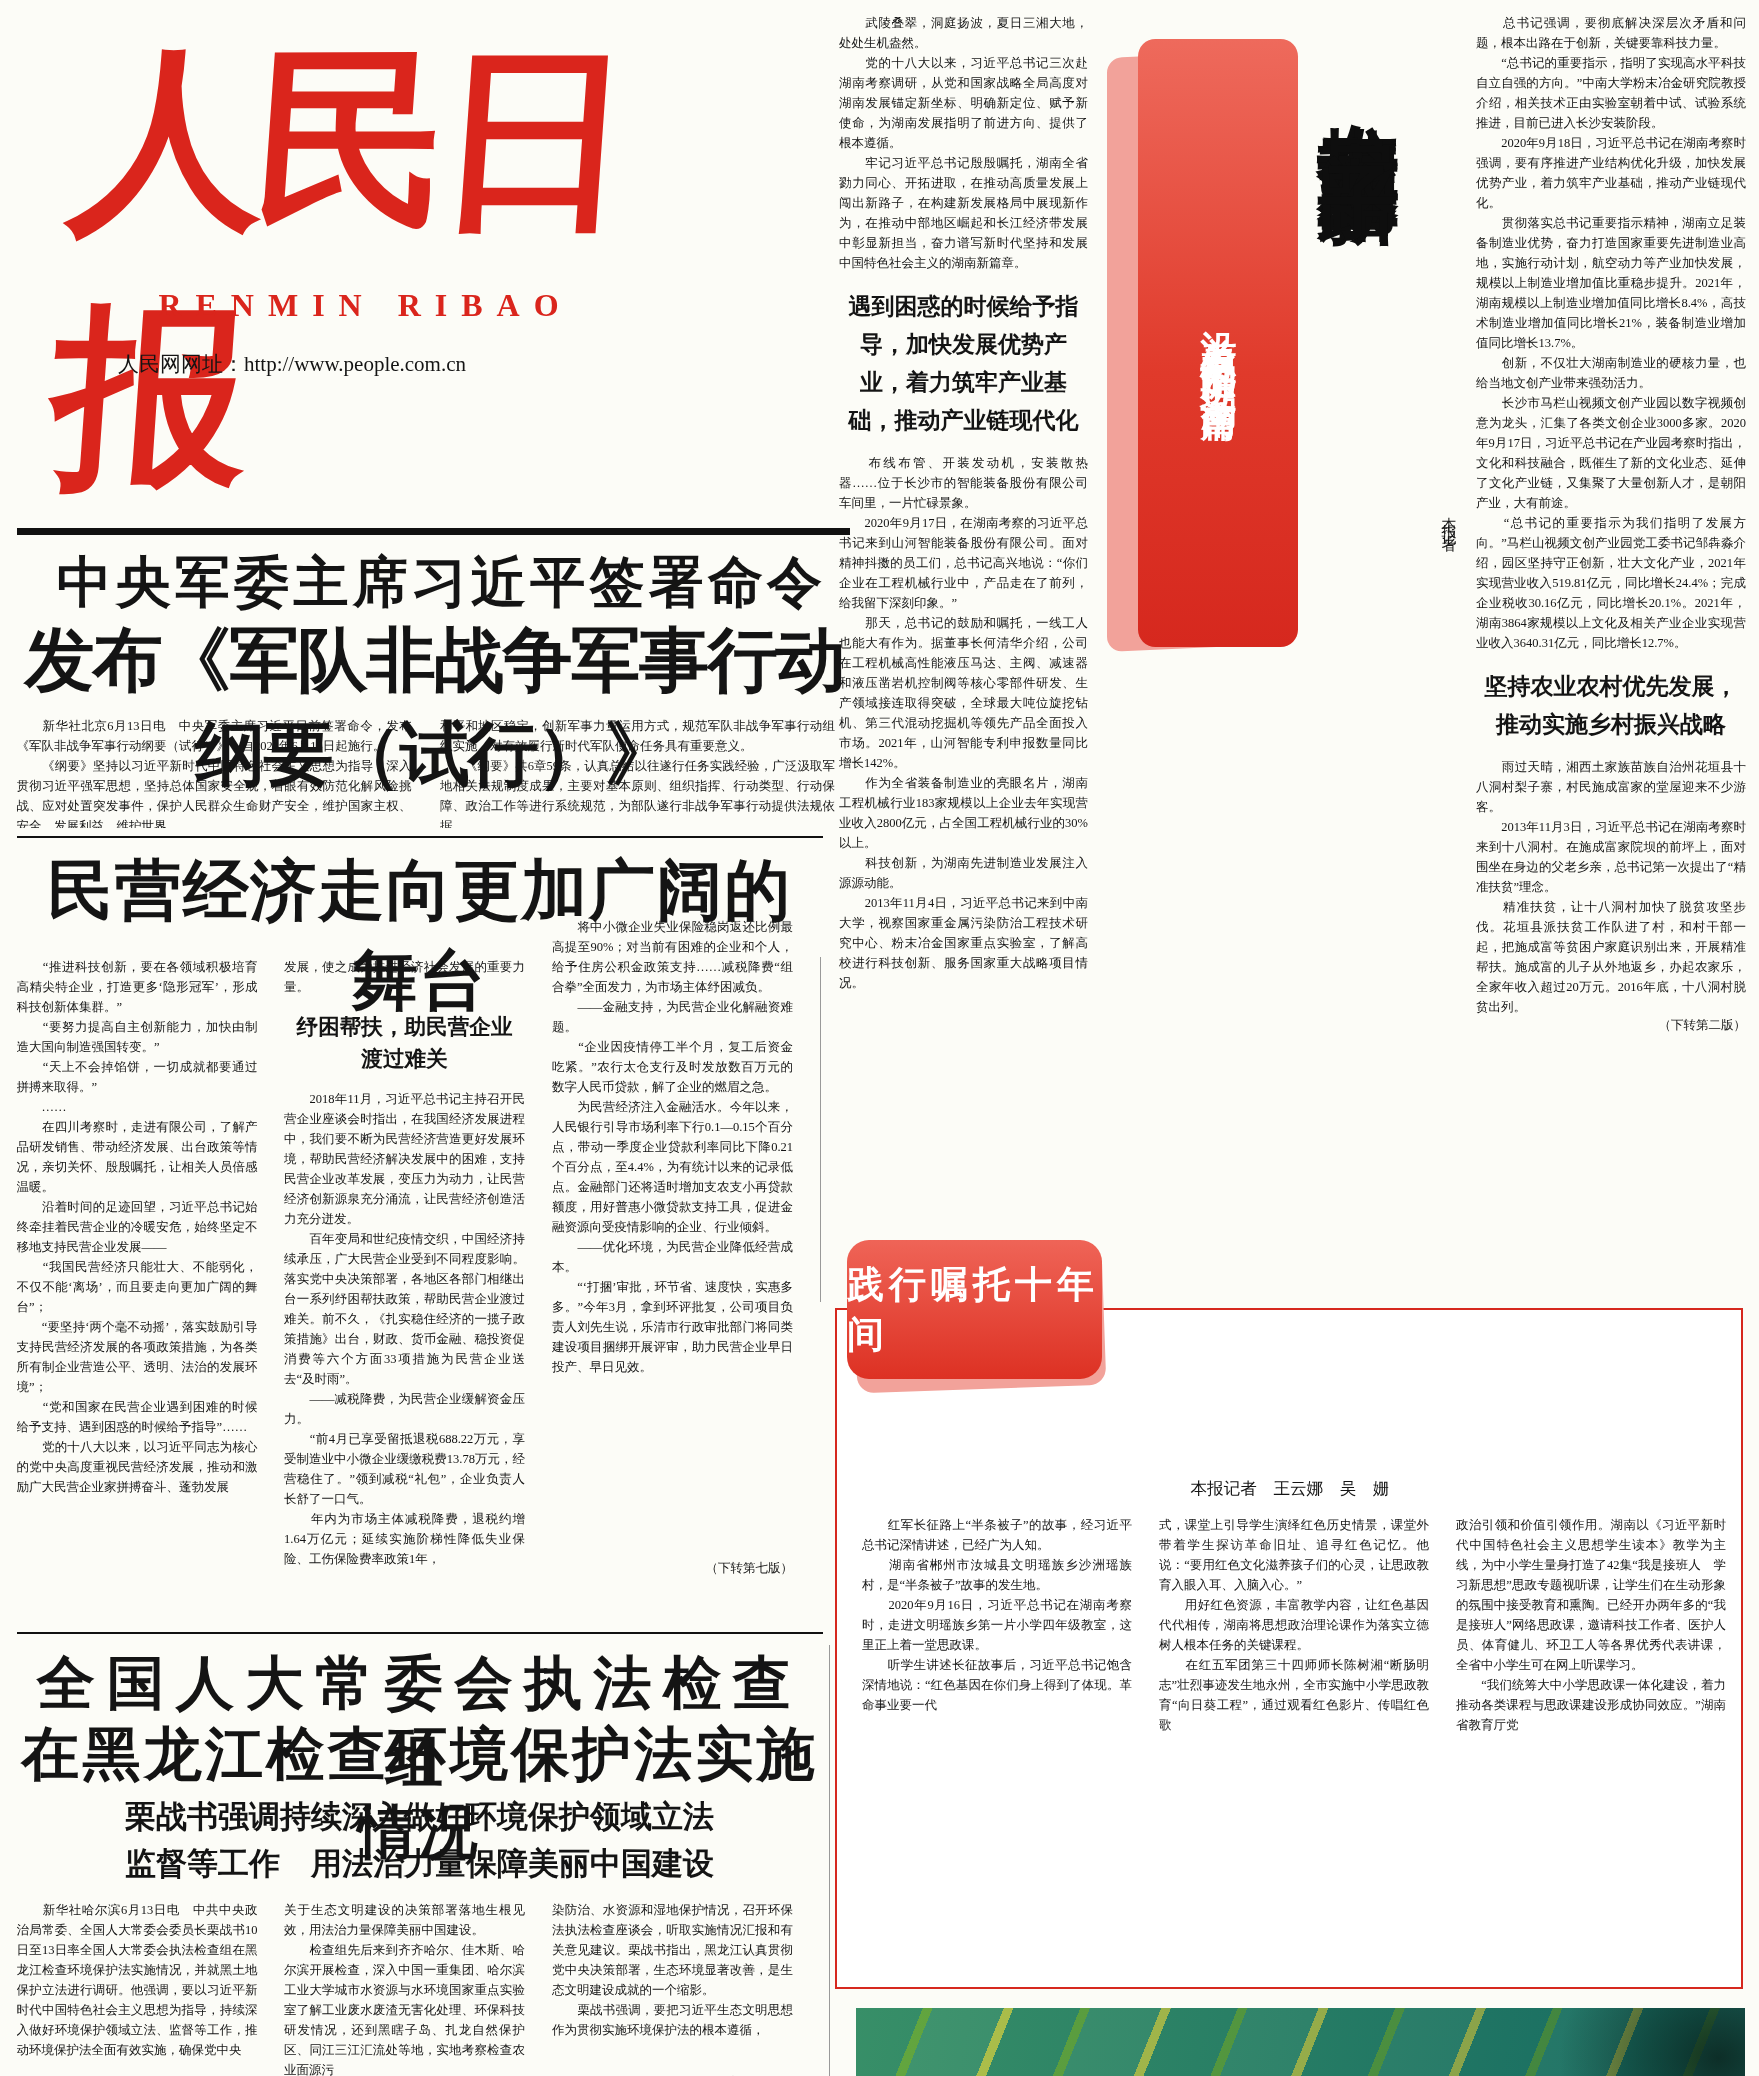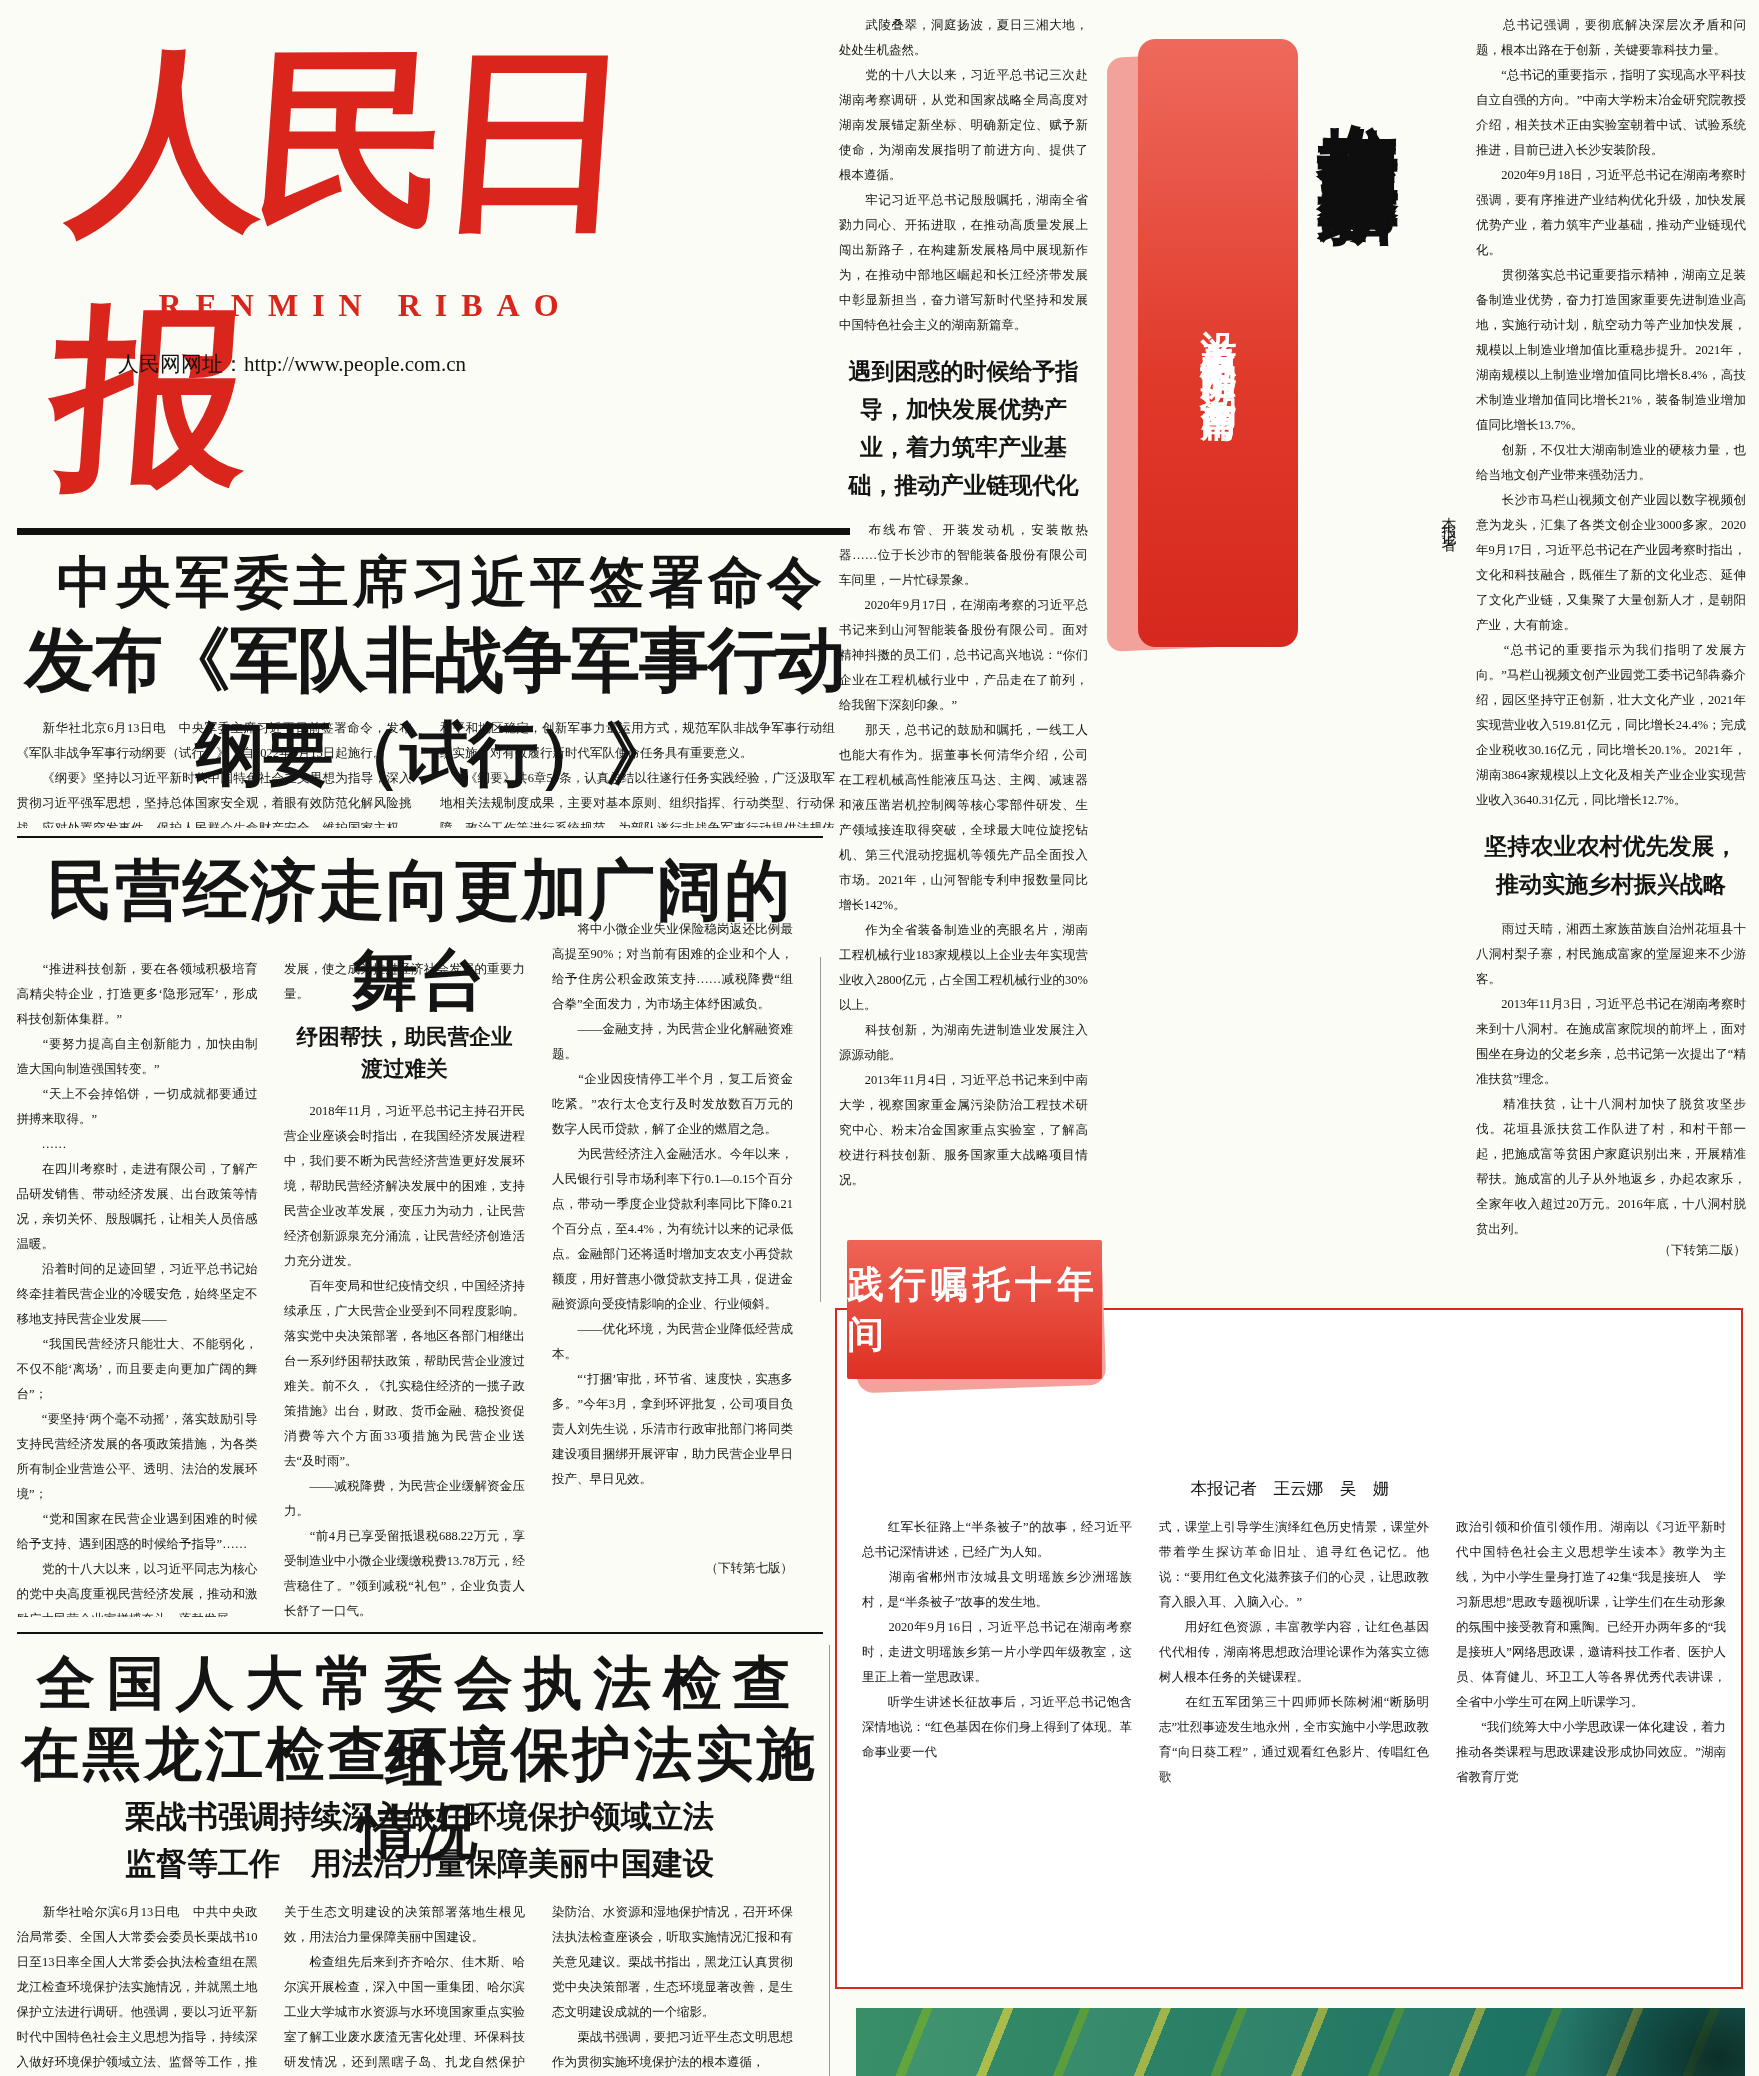--- a/index.html
+++ b/index.html
@@ -1,19 +1,19 @@
 <!DOCTYPE html>
 <html style="font-size:6.6px"><head>
 <meta charset="utf-8">
 <style>
   html,body{margin:0;padding:0;background:#e8e8e4;}
   #page{position:relative;width:1760px;height:2513px;background:#fcfcf7;overflow:hidden;
         font-family:"Liberation Serif","DejaVu Serif",serif;color:#141414;}
   .abs{position:absolute;}
-  .txt{font-size:12.5px;line-height:25px;text-align:justify;white-space:pre-wrap;overflow:hidden;}
+  .txt{font-size:12.5px;line-height:20px;text-align:justify;white-space:pre-wrap;overflow:hidden;}
   .sans{font-family:"Liberation Sans","DejaVu Sans",sans-serif;}
   .center{text-align:center;}
   .vrt{writing-mode:vertical-rl;}
   .rule{background:#111;}
   .vdiv{background:#999;width:1.2px;}
   .colflex{display:flex;flex-direction:column;}
   .subhead-in{font-family:"Liberation Sans","DejaVu Sans",sans-serif;font-weight:700;
       font-size:21.6px;line-height:32px;text-align:center;padding:14px 2.5px;white-space:pre-wrap;}
   .turn{text-align:right;font-size:12.5px;}
   
@@ -32,21 +32,21 @@
   .byline{font-size:16.6px;text-align:center;}
   
   .banner-back{background:#f2a29a;border-radius:15px;transform:skewY(-2.5deg);}
   .banner-main{background:linear-gradient(180deg,#ee6a5c 0%,#e03a2b 55%,#d6281e 100%);
       border-radius:17.4px;display:flex;align-items:center;justify-content:center;}
   .banner-text{color:#fff;font-weight:700;font-size:36px;letter-spacing:5.8px;}
   
   .vhead{font-size:82px;font-weight:900;letter-spacing:3.3px;color:#0e0e0e;}
   
   .fbox{border:2.9px solid #d6281e;background:#fff;}
-  .badge-main{background:linear-gradient(180deg,#ef6457,#dd3123);border-radius:2px;
+  .badge-main{background:linear-gradient(180deg,#ef6457,#dd3123);border-radius:22px;
       display:flex;align-items:center;justify-content:center;}
   .badge-back{background:#f2a29a;border-radius:16.6px;transform:rotate(-2deg);}
   .badge-text{color:#fff;font-weight:900;font-size:37px;letter-spacing:5px;}
   
   .photo{background:
      radial-gradient(257px 216px at 97% 12%, rgba(8,28,22,0.78), rgba(8,28,22,0) 62%),
      linear-gradient(100deg, rgba(150,185,60,0.22), rgba(0,55,65,0.38)),
      repeating-linear-gradient(112deg,#1d8374 0 62px,#57a33f 62px 71px,#2a8c7c 71px 137px,#bcc84e 137px 146px);}
 </style>
 </head>

